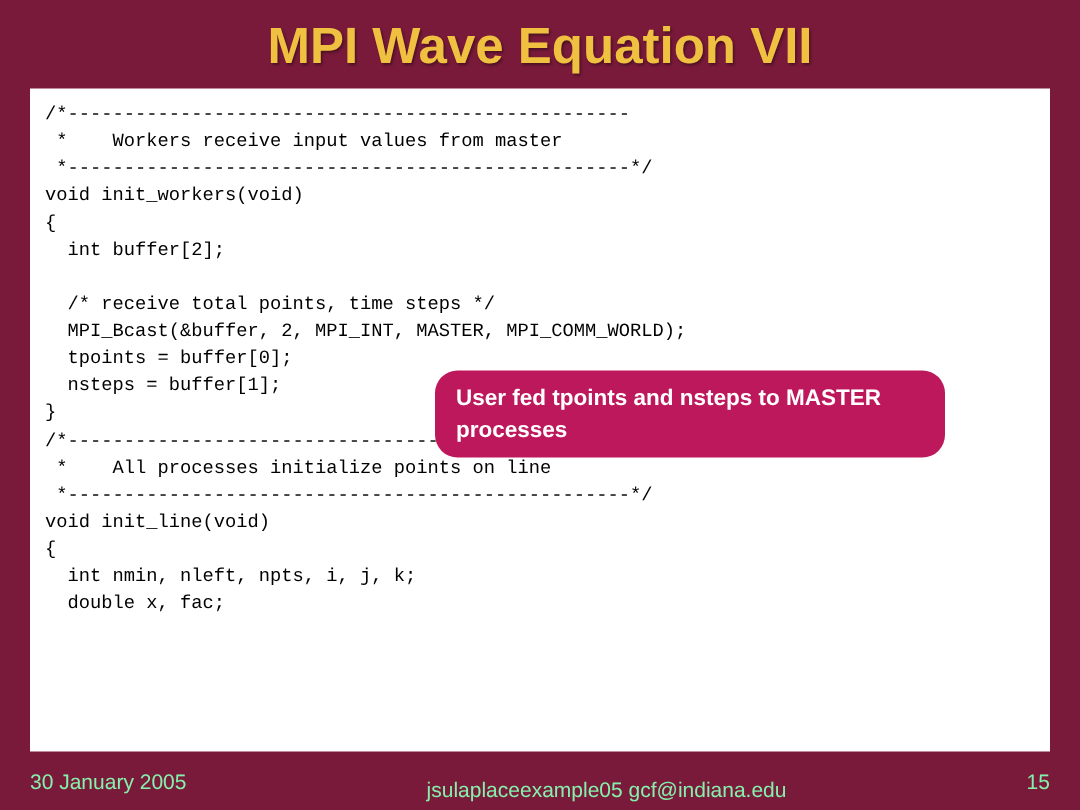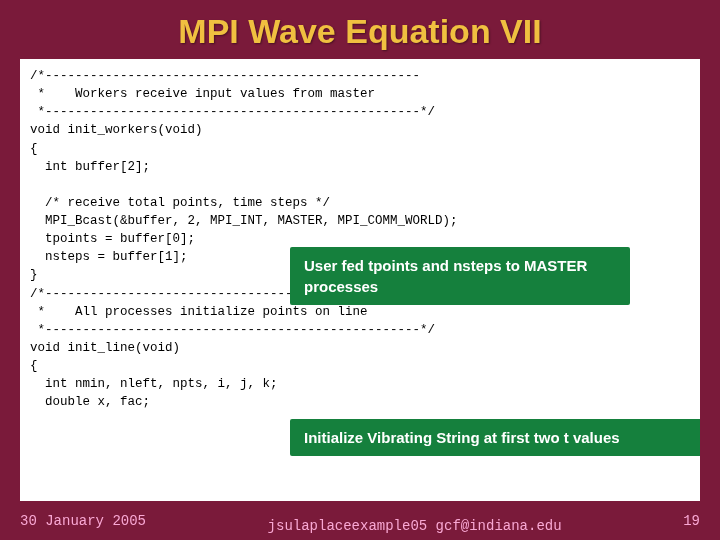--- a/index.html
+++ b/index.html
@@ -49,27 +49,27 @@
       font-family: 'Courier New', Courier, monospace;
       font-size: 12.5px;
       line-height: 1.45;
       color: #000000;
       white-space: pre;
       background: #ffffff;
     }
 
     .tooltip-box {
       position: absolute;
-      background: #15803d;
+      background: #be185d;
       color: #ffffff;
       font-size: 15px;
       font-weight: bold;
       font-family: Arial, sans-serif;
       padding: 8px 14px;
-      border-radius: 2px;
+      border-radius: 15px;
       line-height: 1.4;
       z-index: 10;
     }
 
     .tooltip-master {
       left: 270px;
       top: 188px;
       width: 340px;
     }
 
@@ -78,23 +78,23 @@
       top: 360px;
       width: 420px;
     }
 
     .footer {
       display: flex;
       justify-content: space-between;
       align-items: center;
       padding: 6px 20px;
       background: #7a1a3a;
-      color: #f9a8d4;
+      color: #86efac;
       font-size: 14px;
-      font-family: Liberation Mono, monospace;
+      font-family: Liberation Sans, sans-serif;
     }
 
     .footer-center {
       text-align: center;
       margin-top: 11px;
     }
   </style>
 </head>
 <body>
 
@@ -125,24 +125,21 @@
   int nmin, nleft, npts, i, j, k;
   double x, fac;</div>
 
     <div class="tooltip-box tooltip-master">
       <span>
         <span>User fed tpoints and nsteps to MASTER</span><br>
         <span>processes</span>
       </span>
     </div>
 
-    <div class="tooltip-box tooltip-init">
-      <span>Initialize Vibrating String at first two t values</span>
-    </div>
   </div>
 
   <div class="footer">
     <span>30 January 2005</span>
     <span class="footer-center">jsulaplaceexample05  gcf@indiana.edu</span>
-    <span>19</span>
+    <span>15</span>
   </div>
 
 </div>
 
 </body></html>

